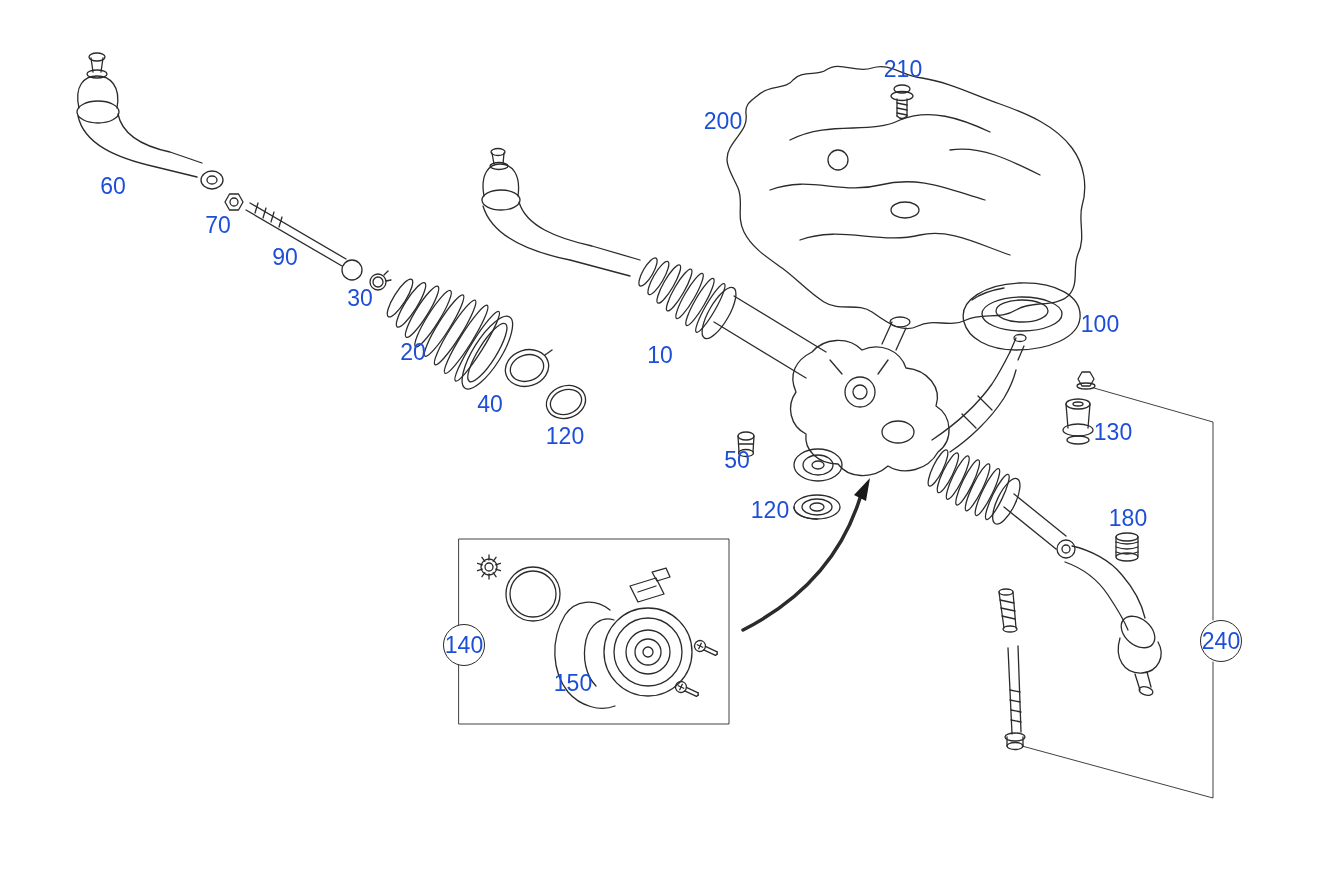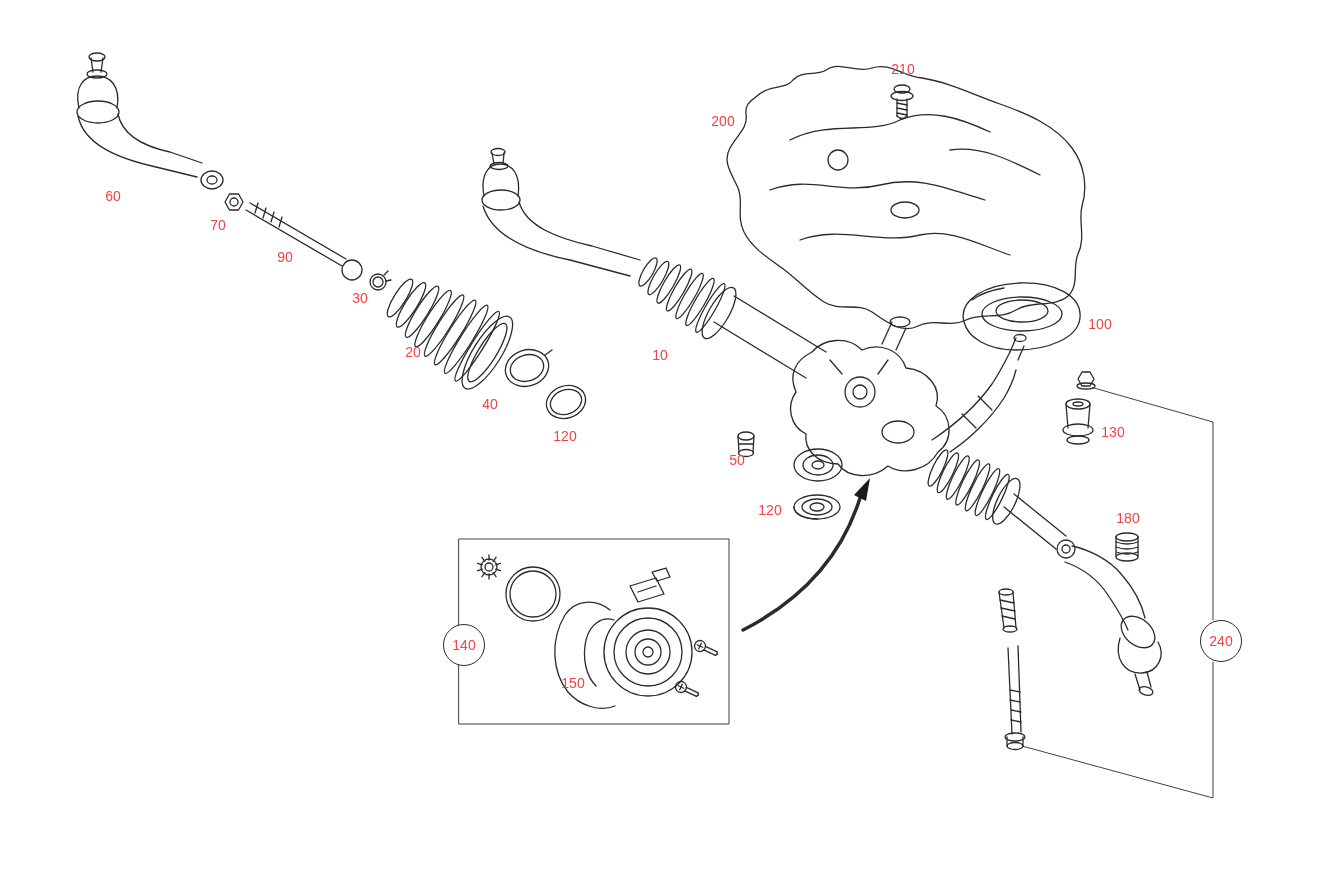--- a/index.html
+++ b/index.html
@@ -33,23 +33,23 @@
   }
   #art .thick {
     stroke-width: 3.5;
   }
   #art .thin {
     stroke-width: 0.9;
   }
   .callout {
     position: absolute;
     transform: translate(-50%, -50%);
-    font-size: 14px;
+    font-size: 23px;
     line-height: 1;
-    color: #ef4444;
+    color: #1d4ed8;
     white-space: nowrap;
     user-select: none;
   }
   .callout.circled {
     width: 40px;
     height: 40px;
     border: 1.4px solid #2b2b2b;
     border-radius: 50%;
     background: #ffffff;
     display: flex;
@@ -360,21 +360,21 @@
       <path d="M 743 630 C 788 607, 838 568, 860 498" class="thick"></path>
       <polygon points="870,478 866,501 854,495" class="solid"></polygon>
     </g>
   </svg>
 
   <div class="callout" style="left:660px; top:355px">10</div>
   <div class="callout" style="left:413px; top:352px">20</div>
   <div class="callout" style="left:360px; top:298px">30</div>
   <div class="callout" style="left:490px; top:404px">40</div>
   <div class="callout" style="left:737px; top:460px">50</div>
-  <div class="callout" style="left:113px; top:196px">60</div>
+  <div class="callout" style="left:113px; top:186px">60</div>
   <div class="callout" style="left:218px; top:225px">70</div>
   <div class="callout" style="left:285px; top:257px">90</div>
   <div class="callout" style="left:1100px; top:324px">100</div>
   <div class="callout" style="left:565px; top:436px">120</div>
   <div class="callout" style="left:770px; top:510px">120</div>
   <div class="callout" style="left:1113px; top:432px">130</div>
   <div class="callout circled" style="left:456px; top:645px">140</div>
   <div class="callout" style="left:573px; top:683px">150</div>
   <div class="callout" style="left:1128px; top:518px">180</div>
   <div class="callout" style="left:723px; top:121px">200</div>

